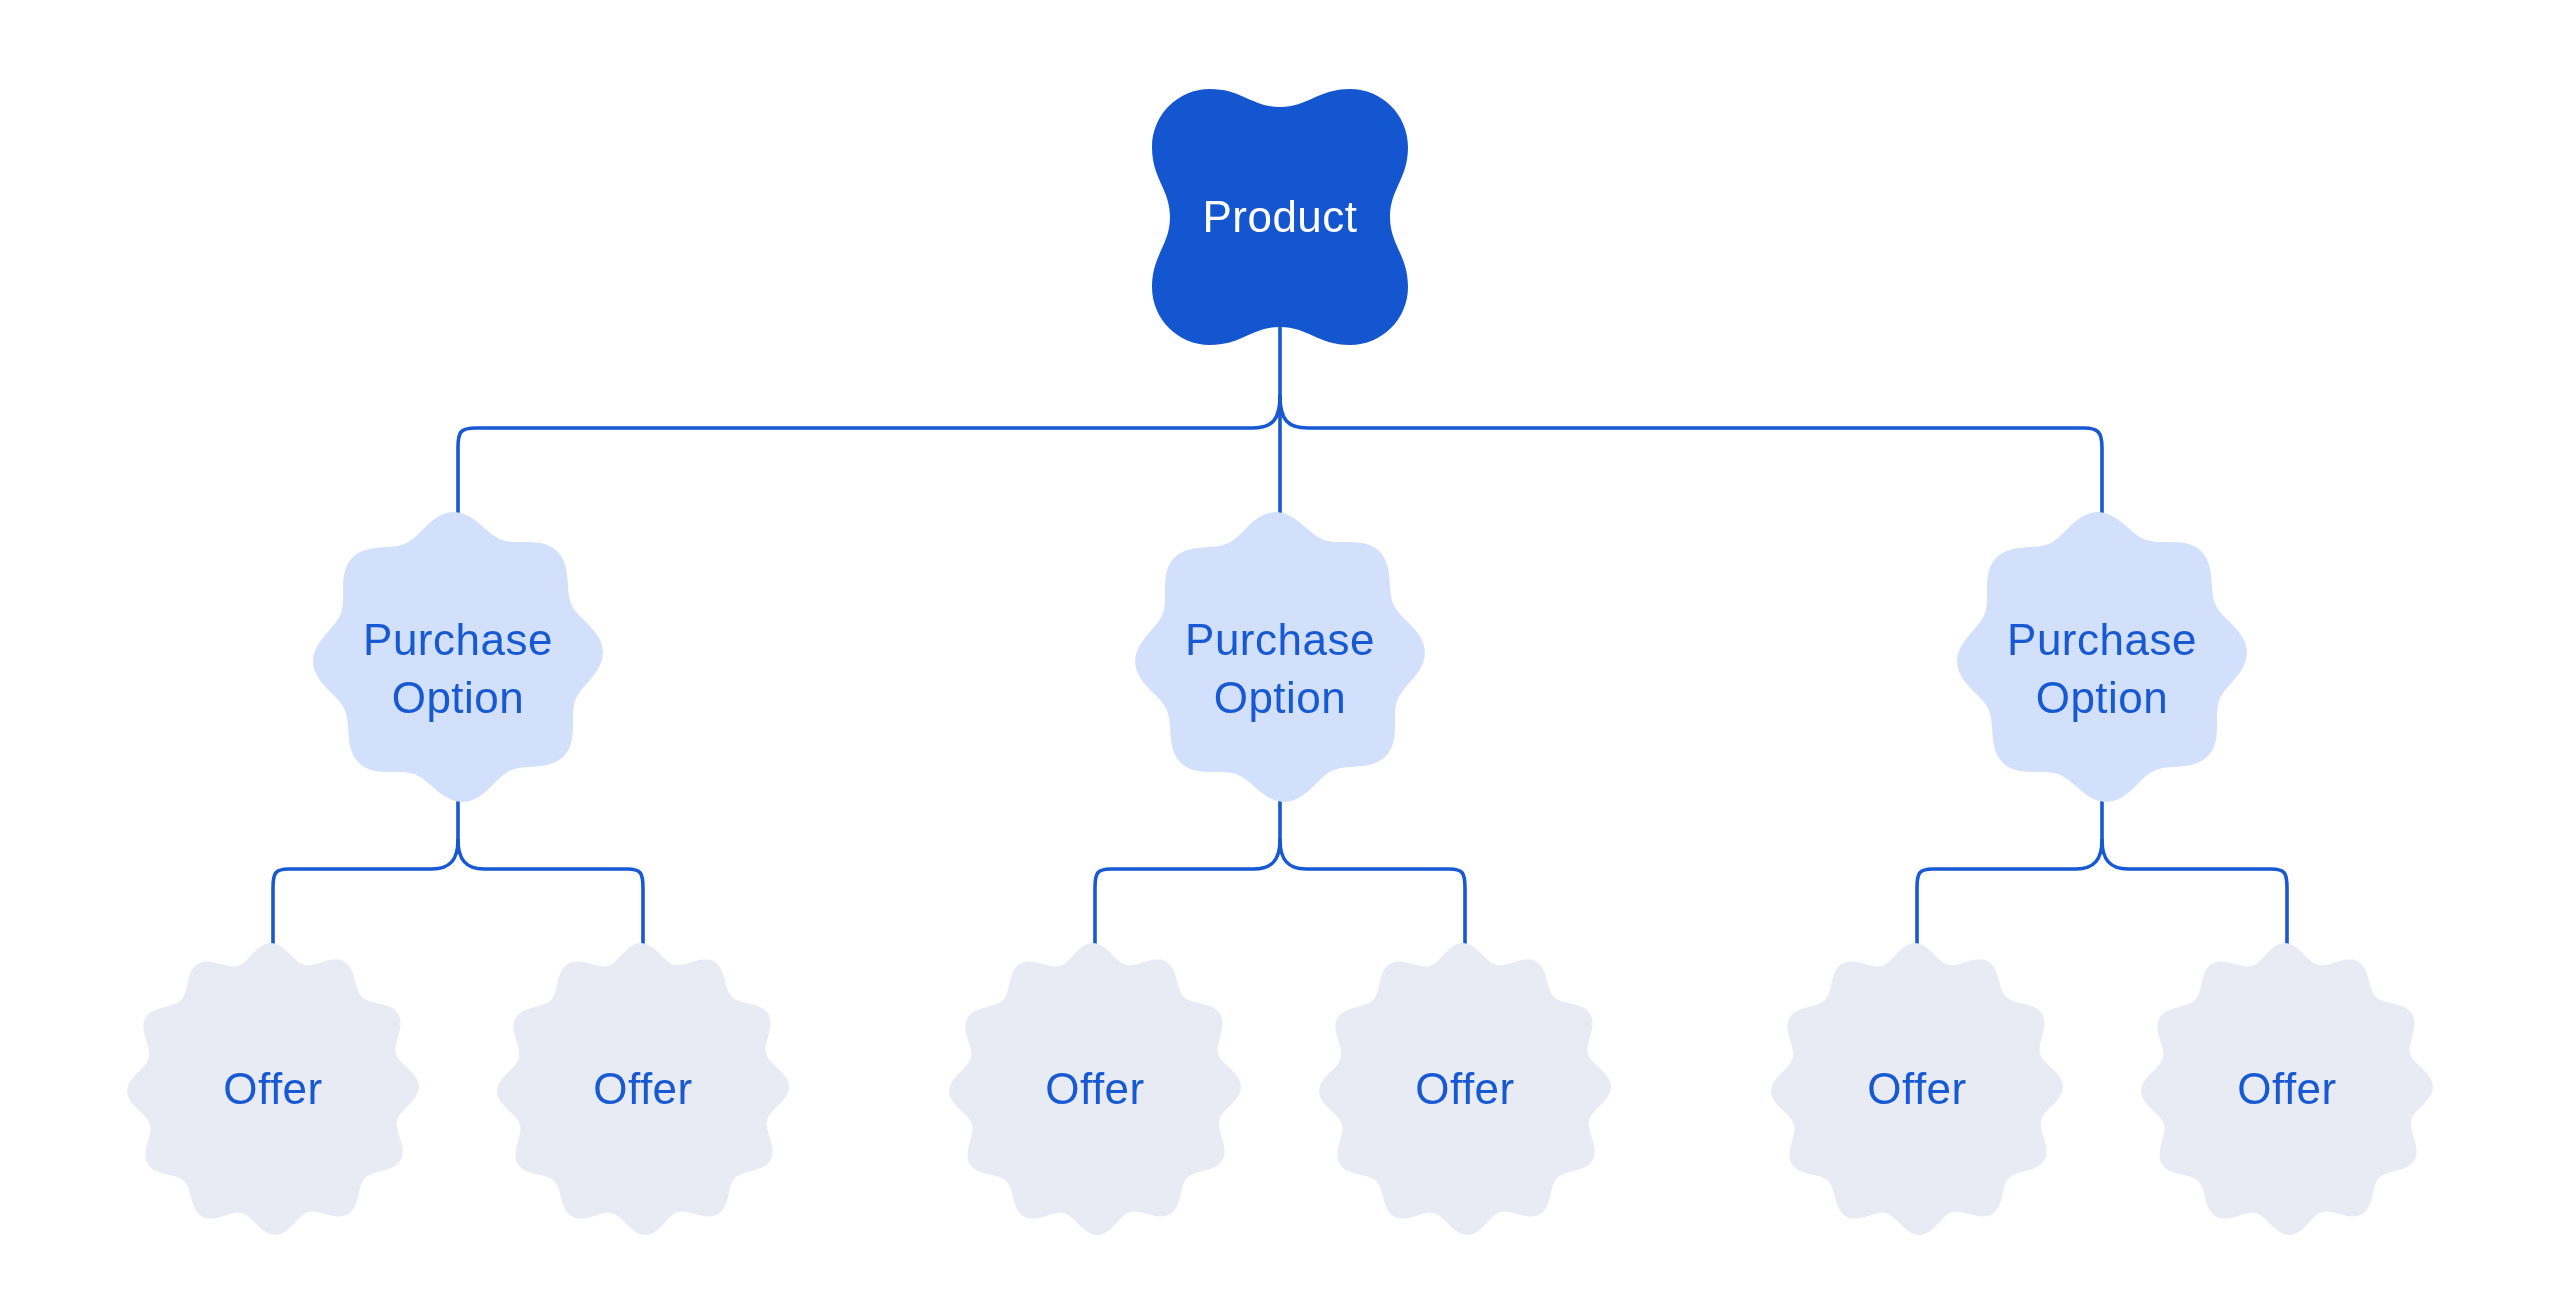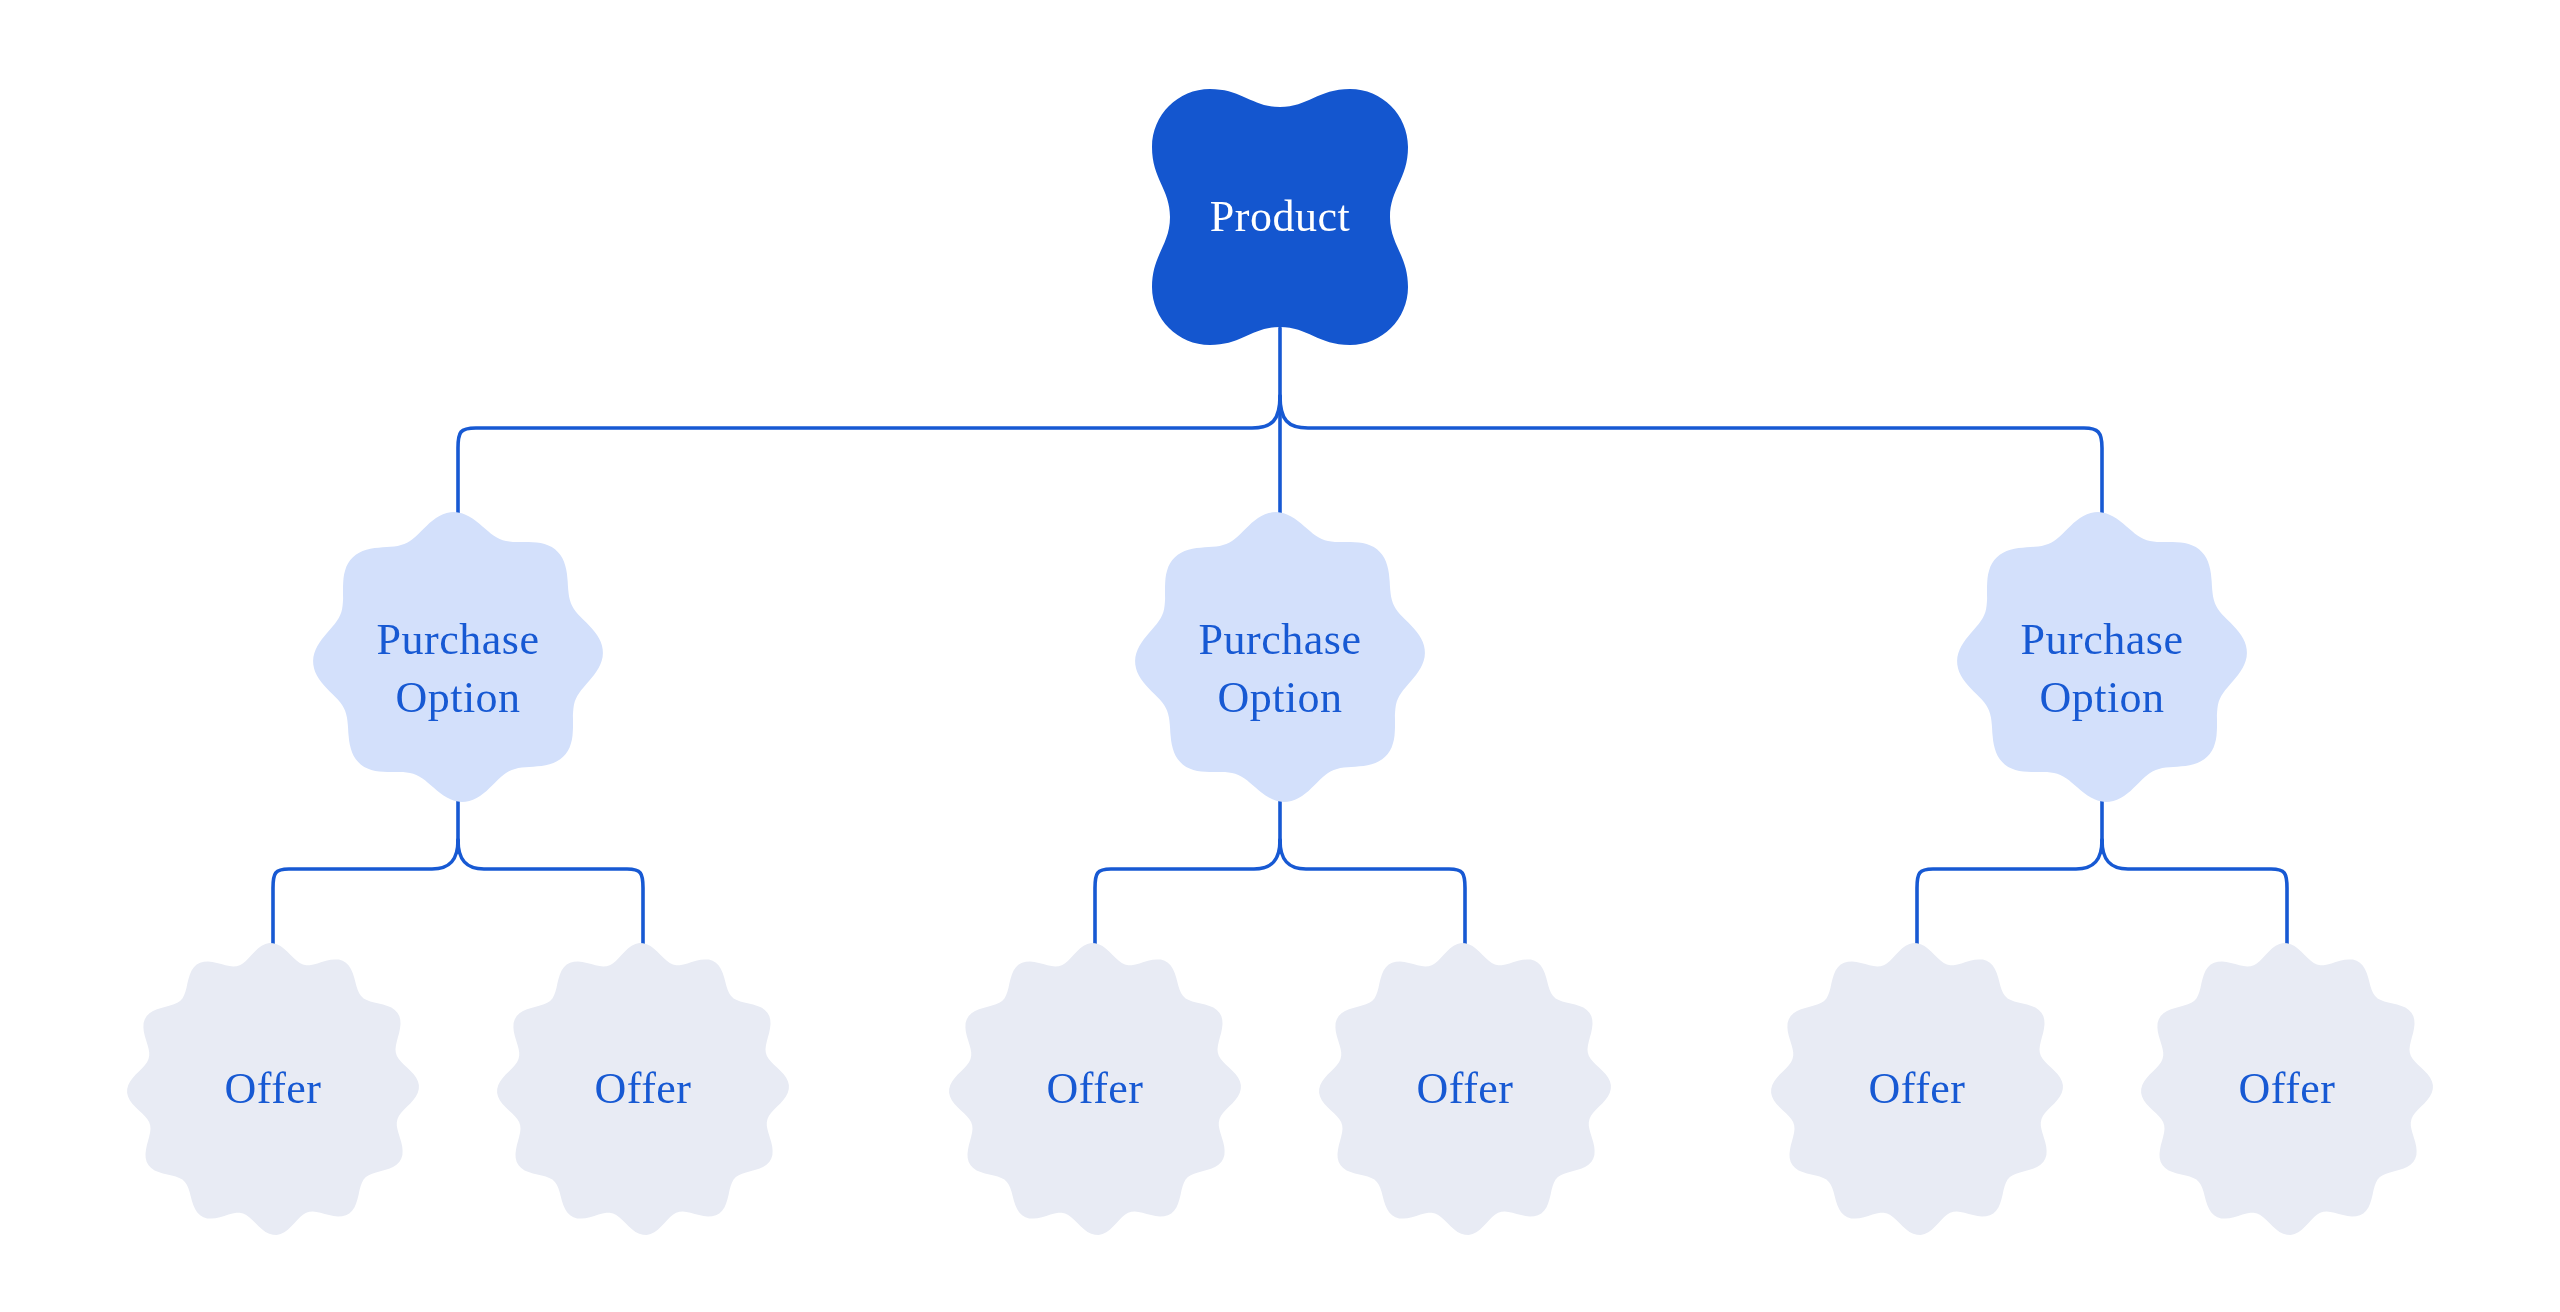--- a/index.html
+++ b/index.html
@@ -8,21 +8,21 @@
     width: 2560px;
     height: 1312px;
     overflow: hidden;
     background: var(--background, #ffffff);
   }
   .canvas {
     position: relative;
     width: 2191px;
     height: 1312px;
     background: var(--background, #ffffff);
-    font-family: Liberation Serif, serif;
+    font-family: Liberation Sans, sans-serif;
   }
   svg.connectors {
     position: absolute;
     left: 0; top: 0;
     width: 2560px; height: 1312px;
   }
   .connector {
     fill: none;
     stroke: var(--connector, #1759d3);
     stroke-width: 3.6;

